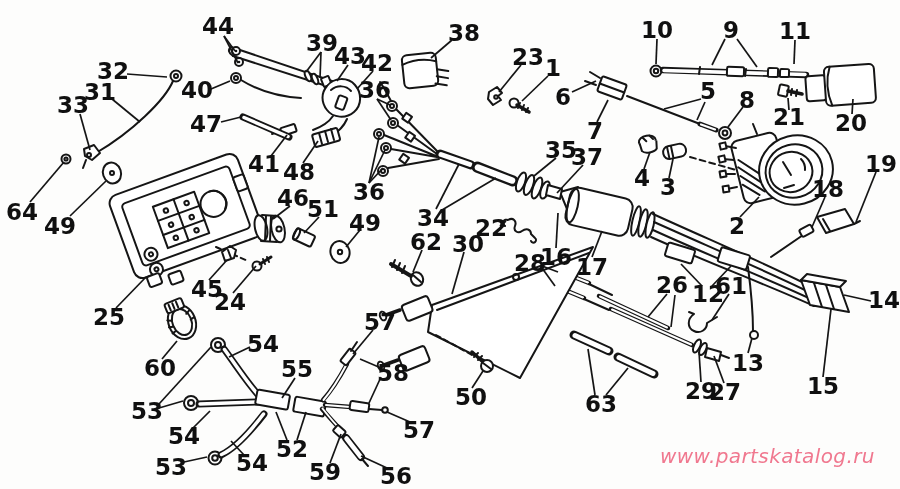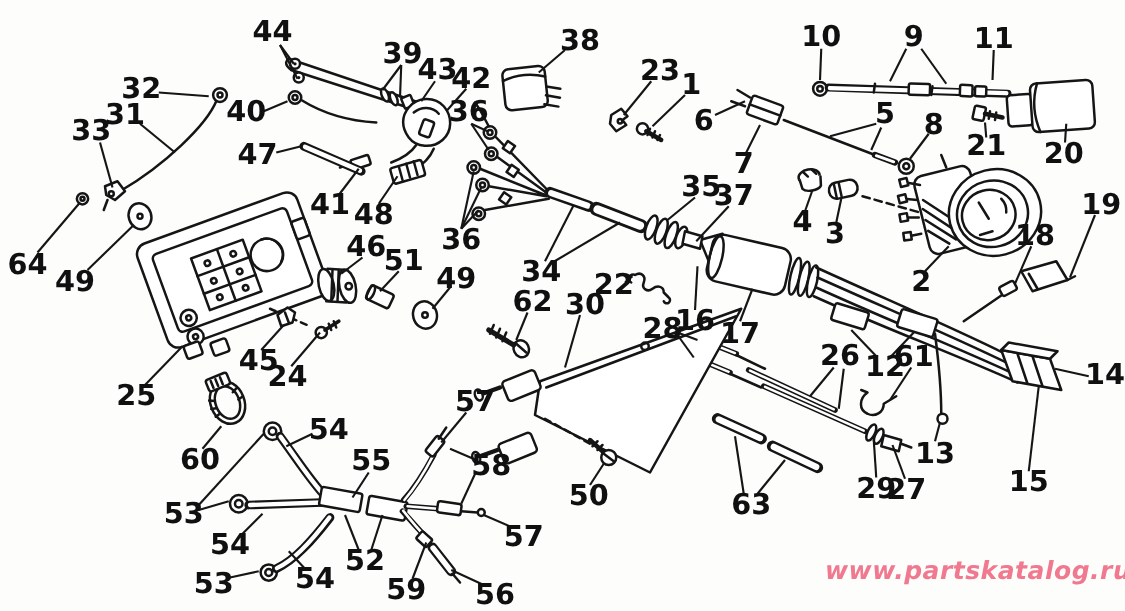--- a/index.html
+++ b/index.html
@@ -7,21 +7,21 @@
          font-family:"DejaVu Sans","Liberation Sans",sans-serif;}
   .stage svg{position:absolute;left:0;top:0;width:900px;height:489px;}
   .ln{fill:none;stroke:#151515;stroke-width:2;stroke-linecap:round;stroke-linejoin:round;}
   .fw{fill:#ffffff;stroke:#151515;stroke-width:2;stroke-linejoin:round;}
   .tb{stroke:#151515;stroke-linecap:round;fill:none;}
   .tw{stroke:#ffffff;stroke-linecap:round;fill:none;}
   #leaders line{stroke:#151515;stroke-width:1.7;}
   .part-label{font-family:"DejaVu Sans","Liberation Sans",sans-serif;font-weight:bold;
               font-size:23px;fill:#101010;text-anchor:middle;dominant-baseline:central;}
   .watermark{position:absolute;left:660px;top:444px;width:220px;
-             font-weight:bold;font-style:italic;font-size:20px;letter-spacing:0.4px;}
+             font-weight:normal;font-style:italic;font-size:20px;letter-spacing:0.4px;}
 </style>
 </head>
 <body>
 
 <div class="stage">
 <svg viewBox="0 0 900 489">
 
   <g id="art">
 
     <g>

